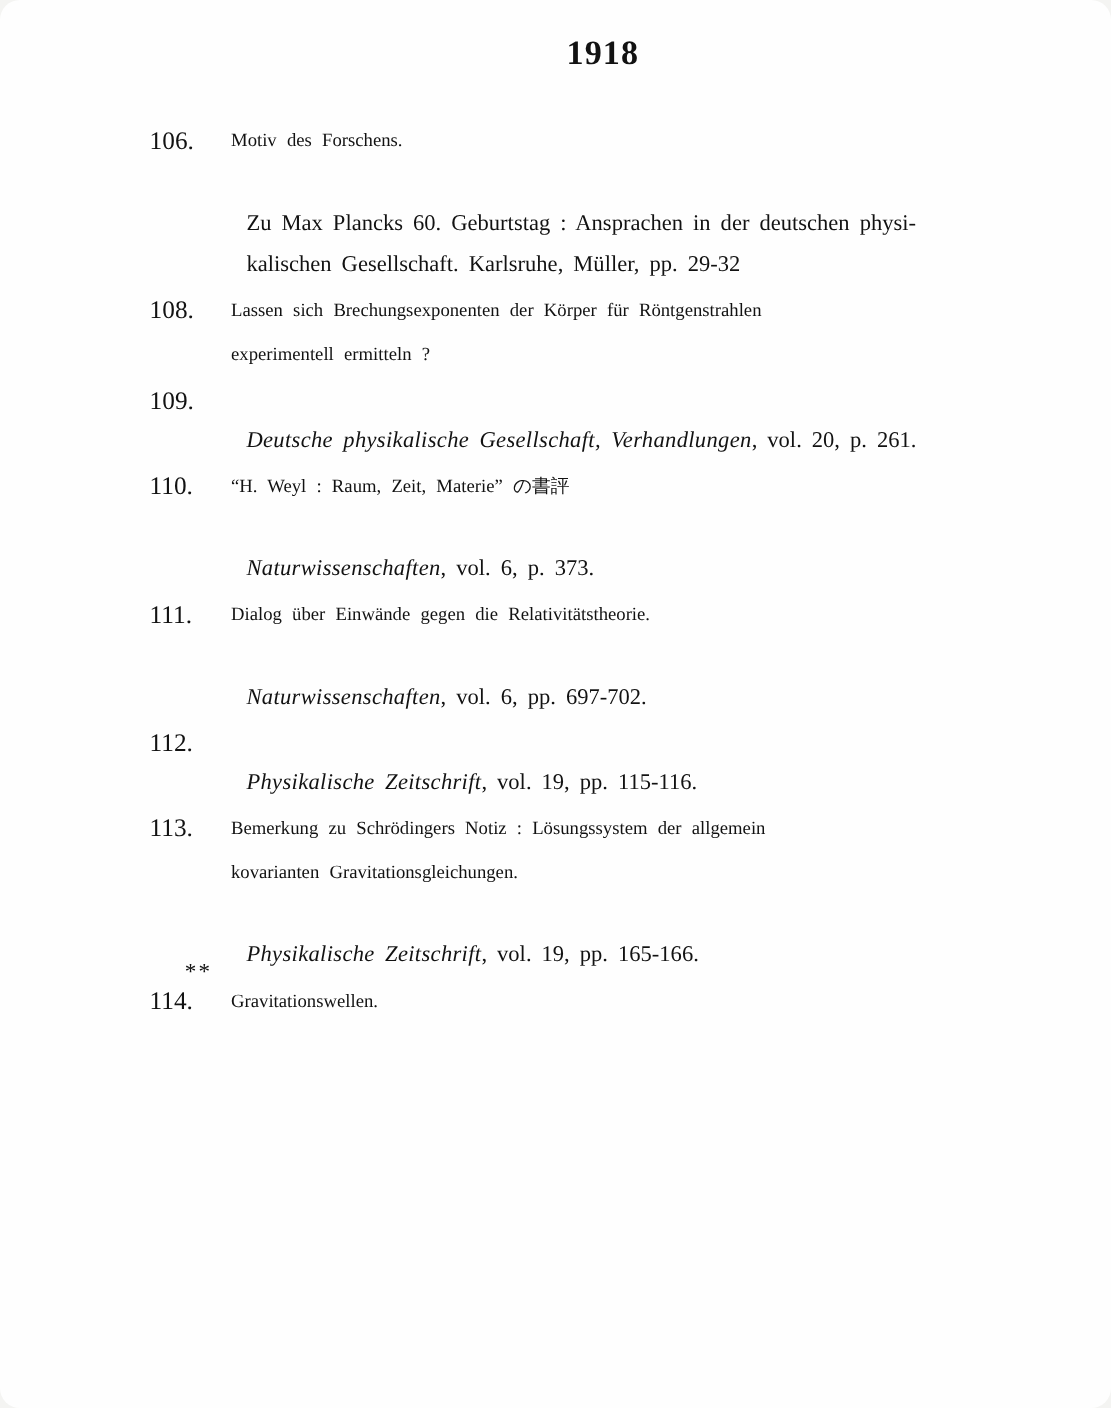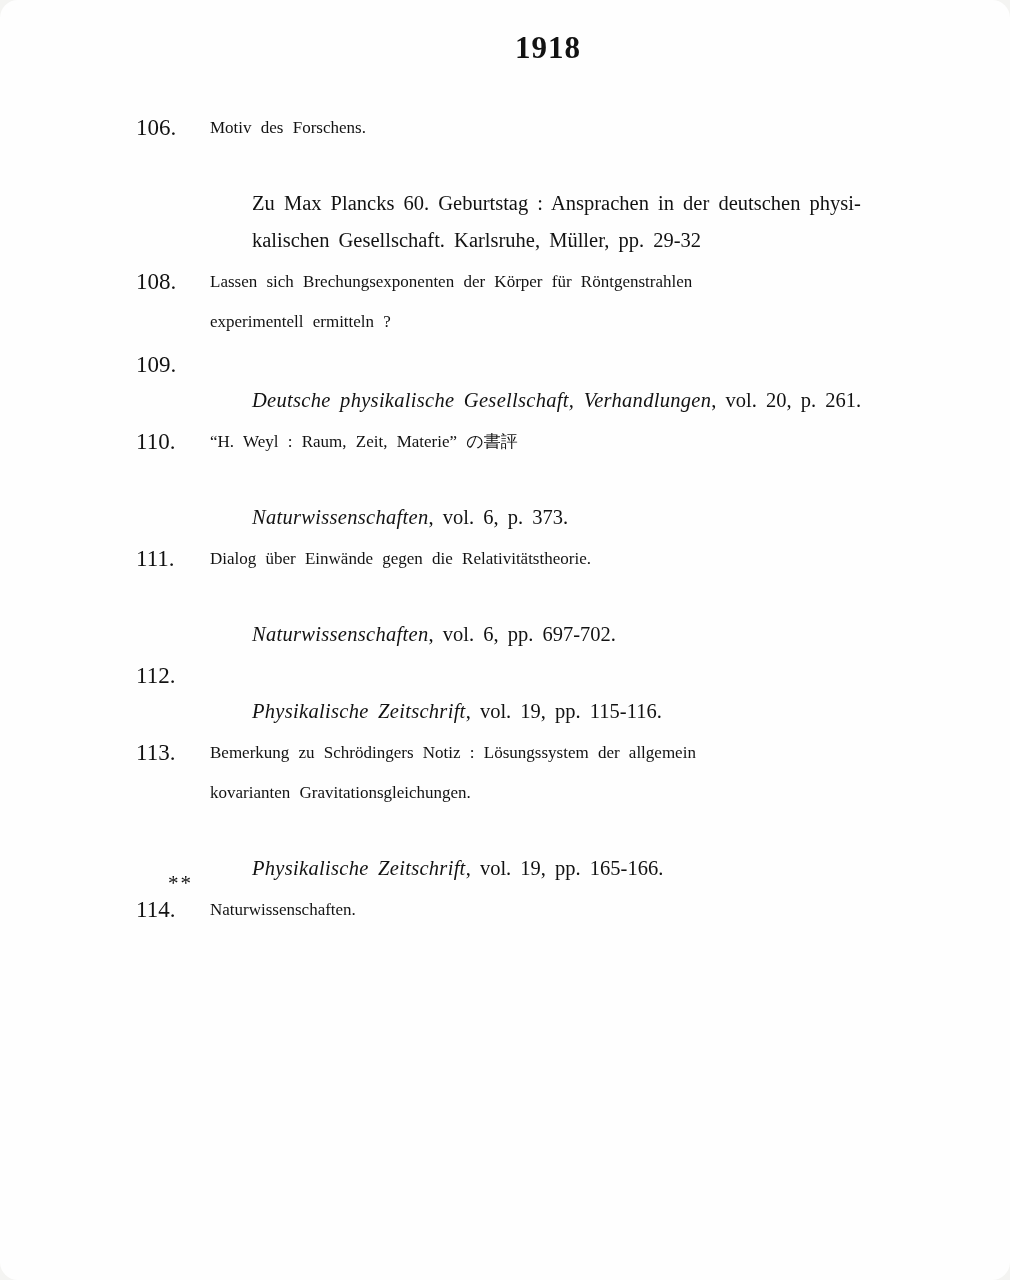--- a/index.html
+++ b/index.html
@@ -56,21 +56,21 @@
     min-width: 0;
   }
   .entry-title {
     font-size: 17px;
     line-height: 40px;
     word-spacing: 5px;
     white-space: pre-line;
     margin: 0;
   }
   .entry-cite {
-    margin: 0 0 0 42px;
+    margin: 0 0 0 14px;
     font-size: 20.5px;
     line-height: 37px;
     word-spacing: 4px;
     white-space: pre-line;
   }
   .cite-journal {
     font-style: italic;
     letter-spacing: 0.3px;
   }
   .cite-details {
@@ -173,21 +173,21 @@
       </div>
     </span>
   </div>
 
   <div class="entry">
     <span class="entry-num">
       <span>114.</span>
       <span class="entry-stars">**</span>
     </span>
     <span class="entry-body">
-      <p class="entry-title">Naturwissenschaften.</p>
+      <p class="entry-title">Gravitationswellen.</p>
       <div class="entry-cite">
         
       </div>
     </span>
   </div>
 
 </div>
 </div>
 
 </body></html>

